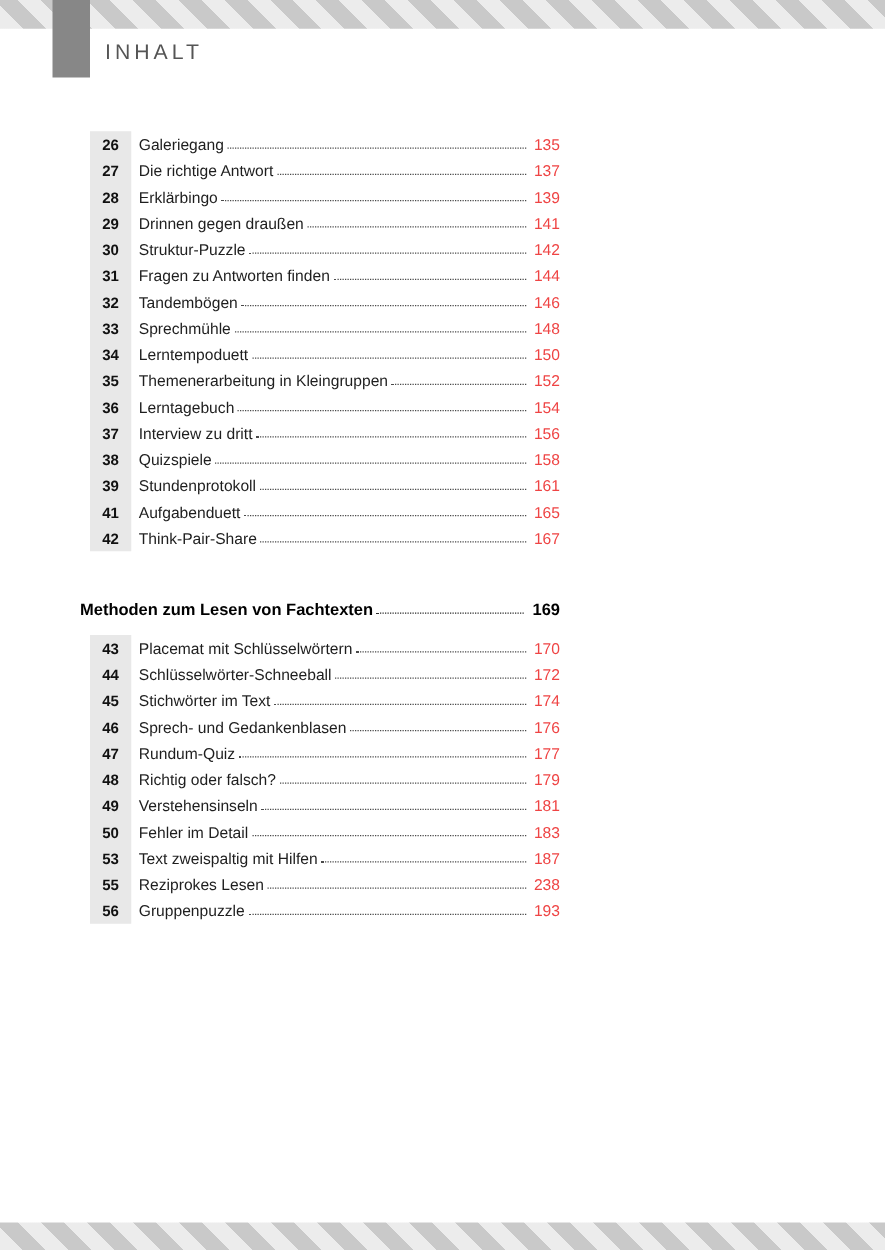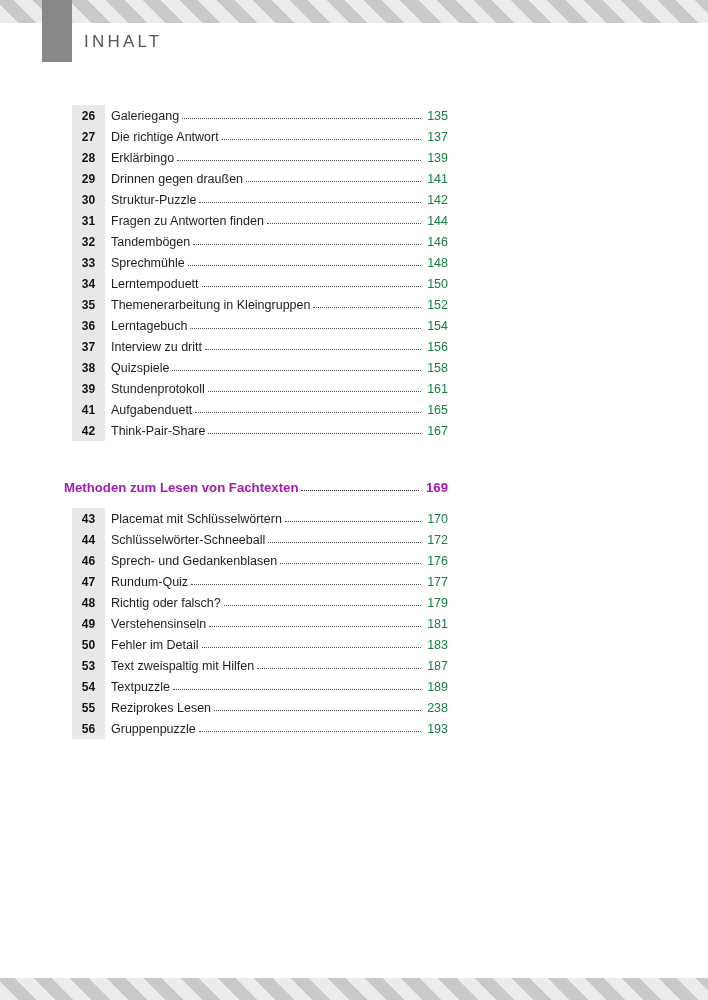--- a/index.html
+++ b/index.html
@@ -107,35 +107,35 @@
     border-bottom: 1px dotted #4a4a4a;
     margin: 0 2px 4px 3px;
     height: 9px;
     min-width: 8px;
   }
   .row-page {
     flex: 0 0 auto;
     text-align: right;
     min-width: 24px;
     font-size: 12.5px;
-    color: #15803d;
+    color: #ef4444;
     padding-left: 1px;
   }
 
   
   #section-heading {
     position: absolute;
     left: 64px;
     top: 480px;
     width: 384px;
     display: flex;
     align-items: center;
     font-size: 13.2px;
     font-weight: bold;
-    color: #a21caf;
+    color: #000000;
   }
   #section-heading .sh-title { white-space: nowrap; }
   #section-heading .sh-leader {
     flex: 1 1 auto;
     border-bottom: 1px dotted #2a2a2a;
     margin: 0 3px 4px 3px;
     height: 9px;
   }
   #section-heading .sh-page {
     flex: 0 0 auto;
@@ -269,20 +269,26 @@
         <span class="row-leader"></span>
         <span class="row-page">170</span>
       </div>
       <div class="toc-row">
         <span class="row-num">44</span>
         <span class="row-title">Schlüsselwörter-Schneeball</span>
         <span class="row-leader"></span>
         <span class="row-page">172</span>
       </div>
       <div class="toc-row">
+        <span class="row-num">45</span>
+        <span class="row-title">Stichwörter im Text</span>
+        <span class="row-leader"></span>
+        <span class="row-page">174</span>
+      </div>
+      <div class="toc-row">
         <span class="row-num">46</span>
         <span class="row-title">Sprech- und Gedankenblasen</span>
         <span class="row-leader"></span>
         <span class="row-page">176</span>
       </div>
       <div class="toc-row">
         <span class="row-num">47</span>
         <span class="row-title">Rundum-Quiz</span>
         <span class="row-leader"></span>
         <span class="row-page">177</span>
@@ -305,26 +311,20 @@
         <span class="row-leader"></span>
         <span class="row-page">183</span>
       </div>
       <div class="toc-row">
         <span class="row-num">53</span>
         <span class="row-title">Text zweispaltig mit Hilfen</span>
         <span class="row-leader"></span>
         <span class="row-page">187</span>
       </div>
       <div class="toc-row">
-        <span class="row-num">54</span>
-        <span class="row-title">Textpuzzle</span>
-        <span class="row-leader"></span>
-        <span class="row-page">189</span>
-      </div>
-      <div class="toc-row">
         <span class="row-num">55</span>
         <span class="row-title">Reziprokes Lesen</span>
         <span class="row-leader"></span>
         <span class="row-page">238</span>
       </div>
       <div class="toc-row">
         <span class="row-num">56</span>
         <span class="row-title">Gruppenpuzzle</span>
         <span class="row-leader"></span>
         <span class="row-page">193</span>

